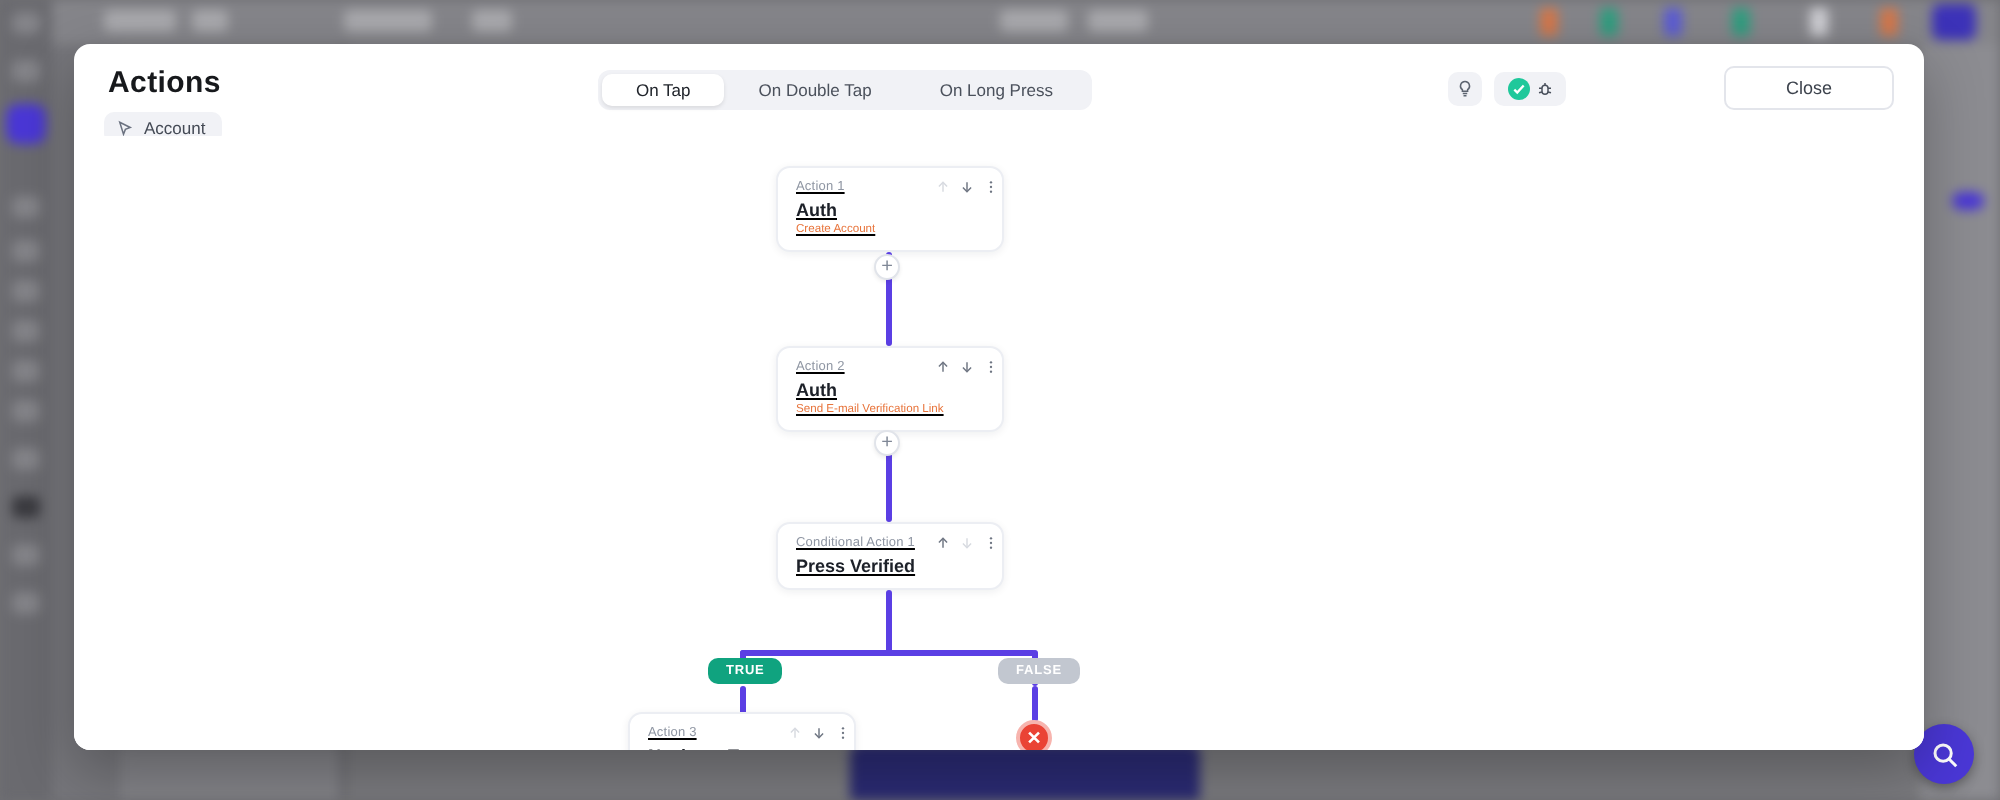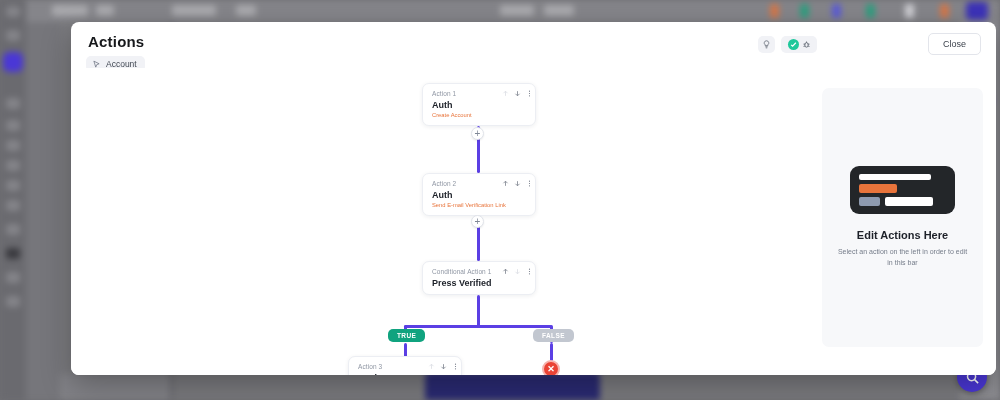--- a/index.html
+++ b/index.html
@@ -54,21 +54,20 @@
     border-radius: 50%; background: #4a37d6;
     display: flex; align-items: center; justify-content: center;
     box-shadow: 0 2px 6px rgba(0,0,0,0.35);
   }
 
   
   .modal {
     position: absolute; left: 37px; top: 22px; width: 925px; height: 353px;
     background: #ffffff; border-radius: 8px; overflow: hidden;
     box-shadow: 0 10px 30px rgba(0,0,0,0.28);
-    margin-left: 34px;
   }
 
   .modal-header {
     position: relative; height: 46px;
   }
   .title {
     position: absolute; left: 17px; top: 11px;
     font-size: 15px; font-weight: bold; color: #17191c; letter-spacing: .2px;
   }
   .chip {
@@ -102,34 +101,35 @@
     display: flex; align-items: center; justify-content: center;
   }
   .hic.pair { width: 36px; gap: 3px; }
   .ok-dot {
     width: 11px; height: 11px; border-radius: 50%; background: #1fc89b;
     display: flex; align-items: center; justify-content: center;
   }
   .close-btn {
     position: absolute; right: 15px; top: 11px;
     border: 1px solid #e3e5eb; background: #fff; border-radius: 5px;
-    font-size: 9px; color: #3d434d; padding: 5px 14px;
+    font-size: 9px; color: #3d434d; padding: 5px 30px;
     font-family: "Liberation Sans", sans-serif; cursor: pointer;
   }
 
   
   .canvas {
     position: absolute; left: 0; top: 46px; width: 925px; height: 307px;
     background: #ffffff; overflow: hidden;
   }
 
   .card {
     position: absolute; background: #ffffff; border: 1px solid #eceef3;
     border-radius: 7px; box-shadow: 0 1px 4px rgba(20,25,40,0.07);
     padding: 6px 2px 8px 9px;
+    text-decoration: underline;
   }
   .card .crow { display: flex; align-items: center; justify-content: space-between; }
   .card .clabel { font-size: 6.5px; color: #8f96a3; letter-spacing: .1px; }
   .card .cicons { display: flex; align-items: center; gap: 5px; }
   .card .ctitle { font-size: 9px; font-weight: bold; color: #1d2129; margin-top: 3px; }
   .card .csub { font-size: 5.8px; color: #e8743b; margin-top: 2px; }
 
   .line-v {
     position: absolute; width: 2.5px; background: #5b3fe4; border-radius: 2px;
   }
@@ -237,20 +237,25 @@
 
       <div class="title">Actions</div>
 
       <div class="chip">
         <svg width="9" height="9" viewBox="0 0 24 24" fill="none" stroke="#6b7280" stroke-width="2">
           <path d="M5 3l5 16 2.5-6.5L19 10z"></path>
         </svg>
         <span>Account</span>
       </div>
 
+      <div class="tabs">
+        <div class="tab active">On Tap</div>
+        <div class="tab">On Double Tap</div>
+        <div class="tab">On Long Press</div>
+      </div>
 
       <div class="hdr-icons">
         <div class="hic">
           <svg width="9" height="9" viewBox="0 0 24 24" fill="none" stroke="#5d6470" stroke-width="2">
             <path d="M9 18h6M10 21h4M12 2a6 6 0 00-3.5 10.9V15h7v-2.1A6 6 0 0012 2z"></path>
           </svg>
         </div>
         <div class="hic pair">
           <span class="ok-dot">
             <svg width="7" height="7" viewBox="0 0 24 24" fill="none" stroke="#ffffff" stroke-width="4">
@@ -376,30 +381,16 @@
                 <circle cx="12" cy="20" r="2"></circle>
               </svg>
           </span>
         </div>
         <div class="ctitle">Navigate To</div>
 
       </div>
 
       <div class="stop" style="left:471px;top:292px;">✕</div>
 
-      <div class="sidepanel">
-        <div class="illus">
-          <div class="ibar" style="width:72px;background:#ffffff;"></div>
-          <div class="irow">
-            <div class="ibar" style="width:38px;background:#e8743b;"></div>
-          </div>
-          <div class="irow">
-            <div class="ibar" style="width:21px;background:#8e9bb0;"></div>
-            <div class="ibar" style="width:48px;background:#ffffff;"></div>
-          </div>
-        </div>
-        <div class="panel-title">Edit Actions Here</div>
-        <div class="panel-sub">Select an action on the left in order to edit in this bar</div>
-      </div>
 
     </div>
   </div>
 </div>
 
 </body></html>

